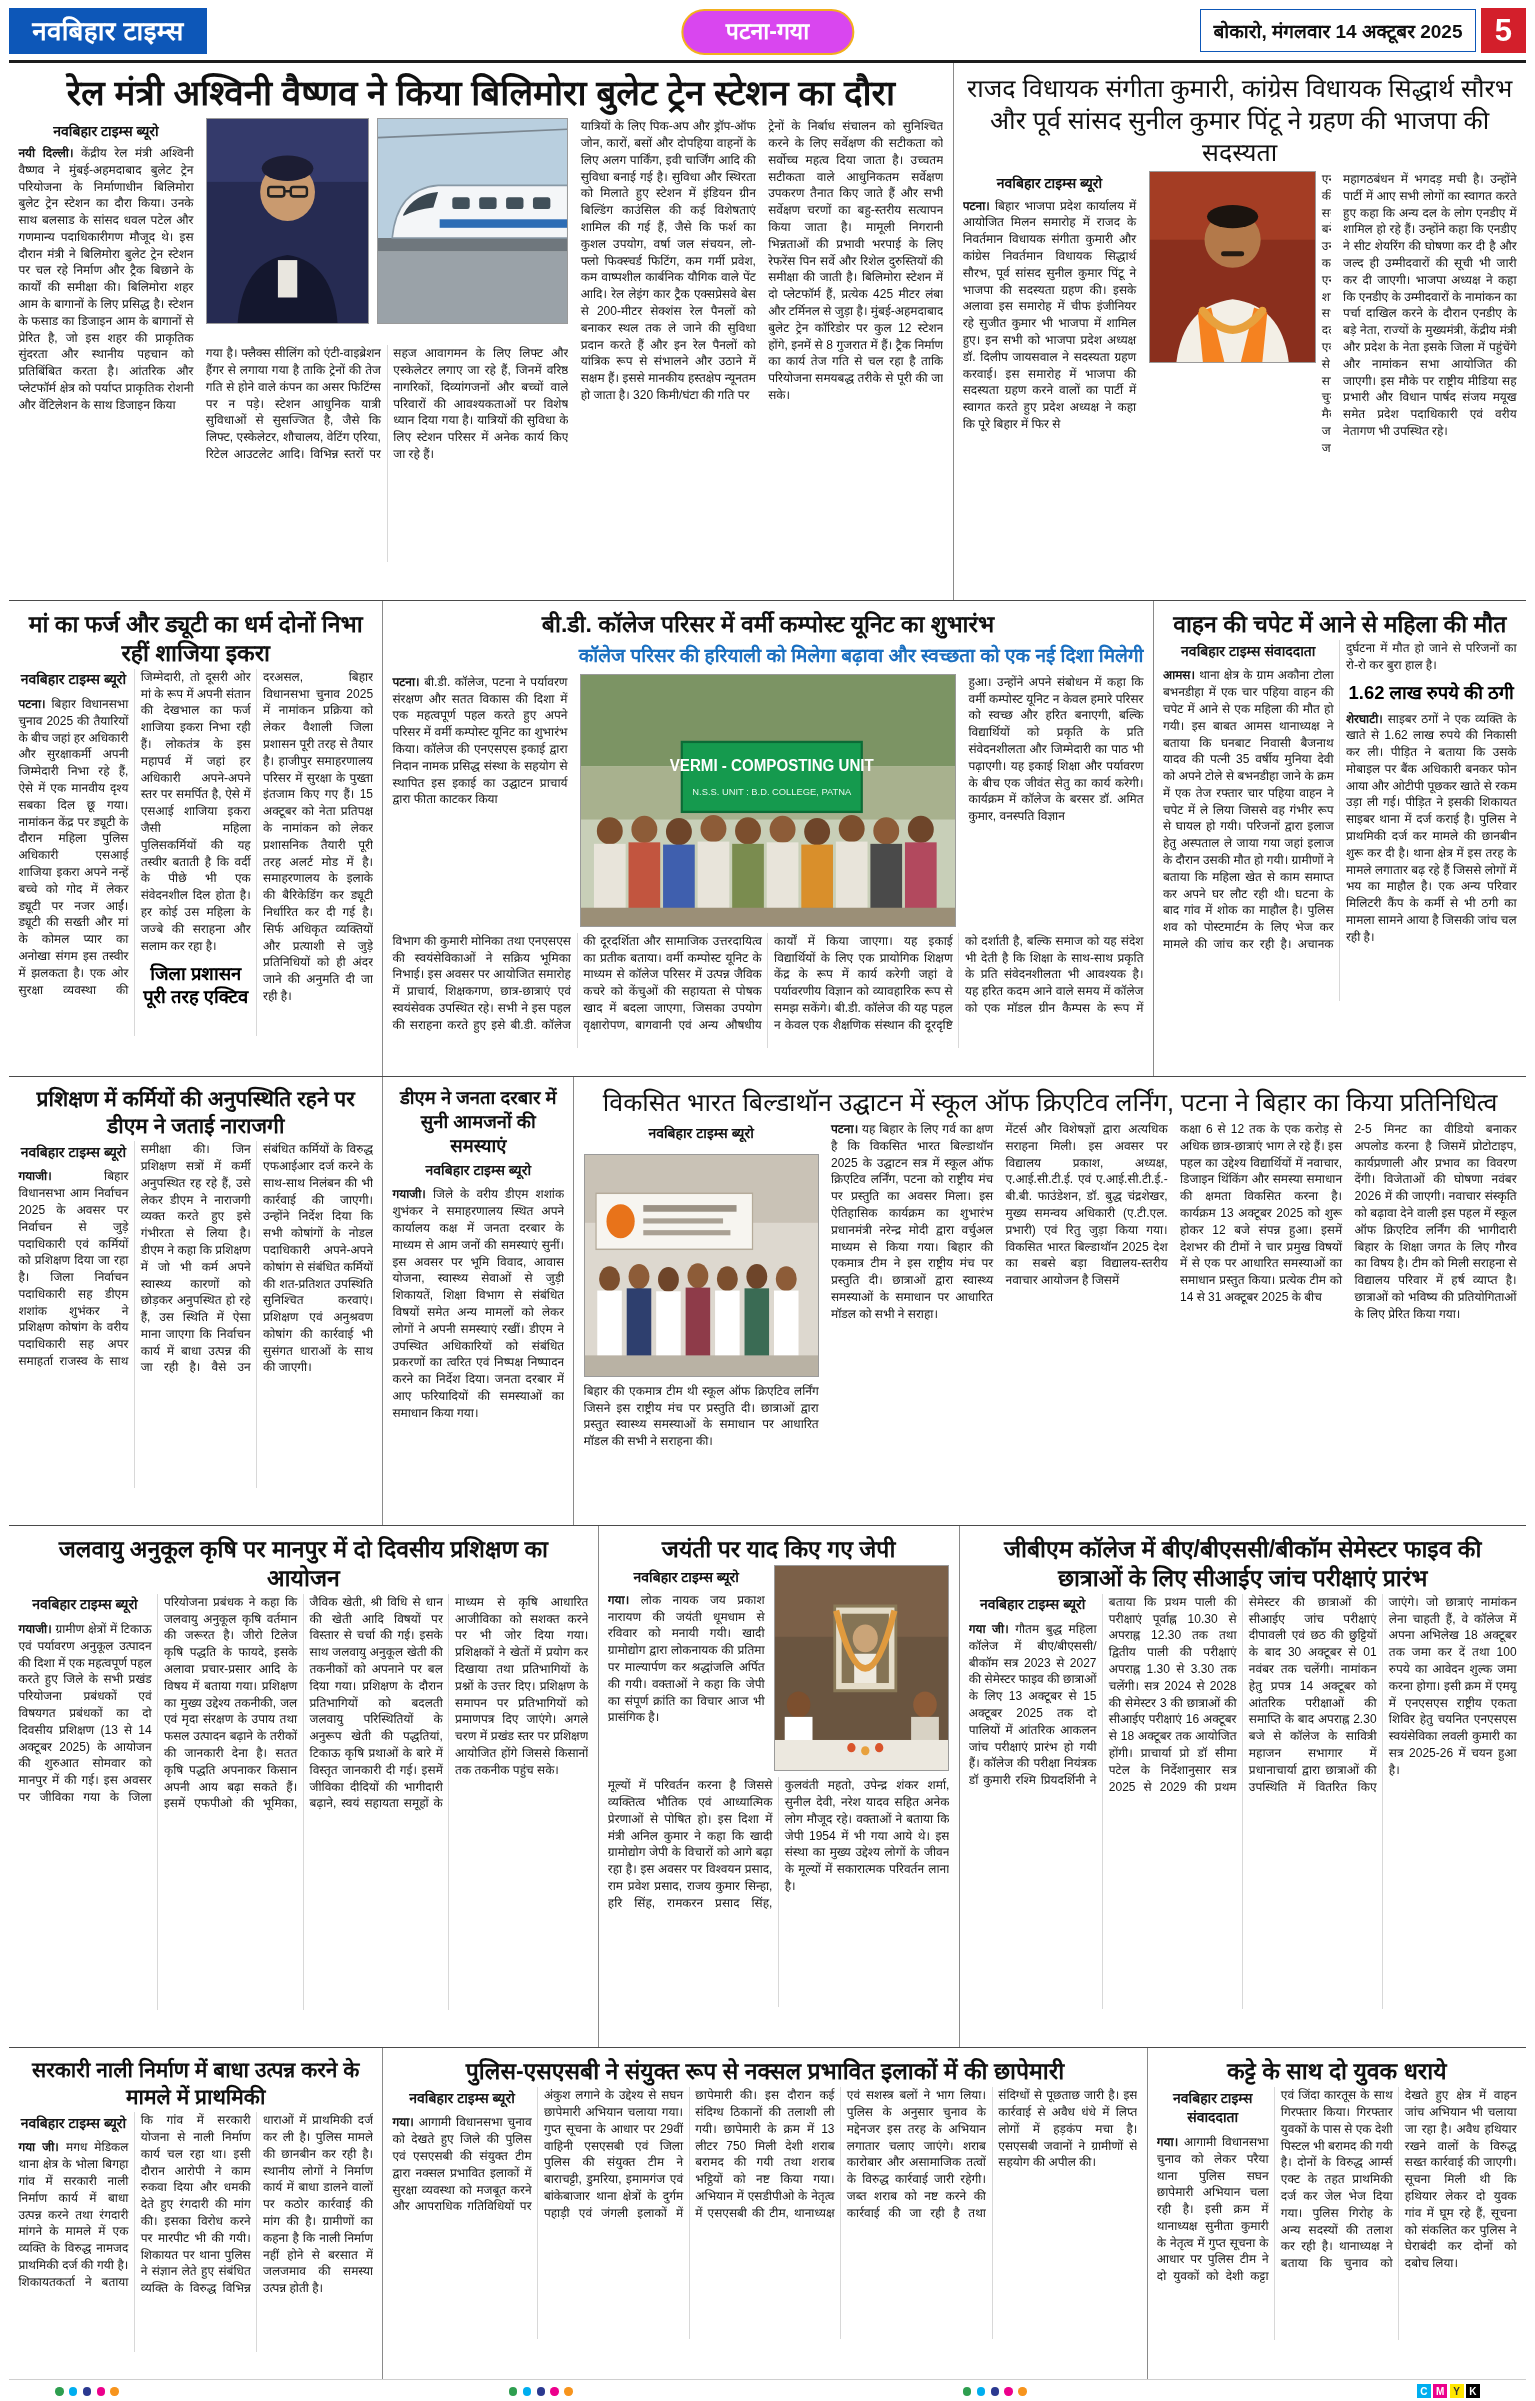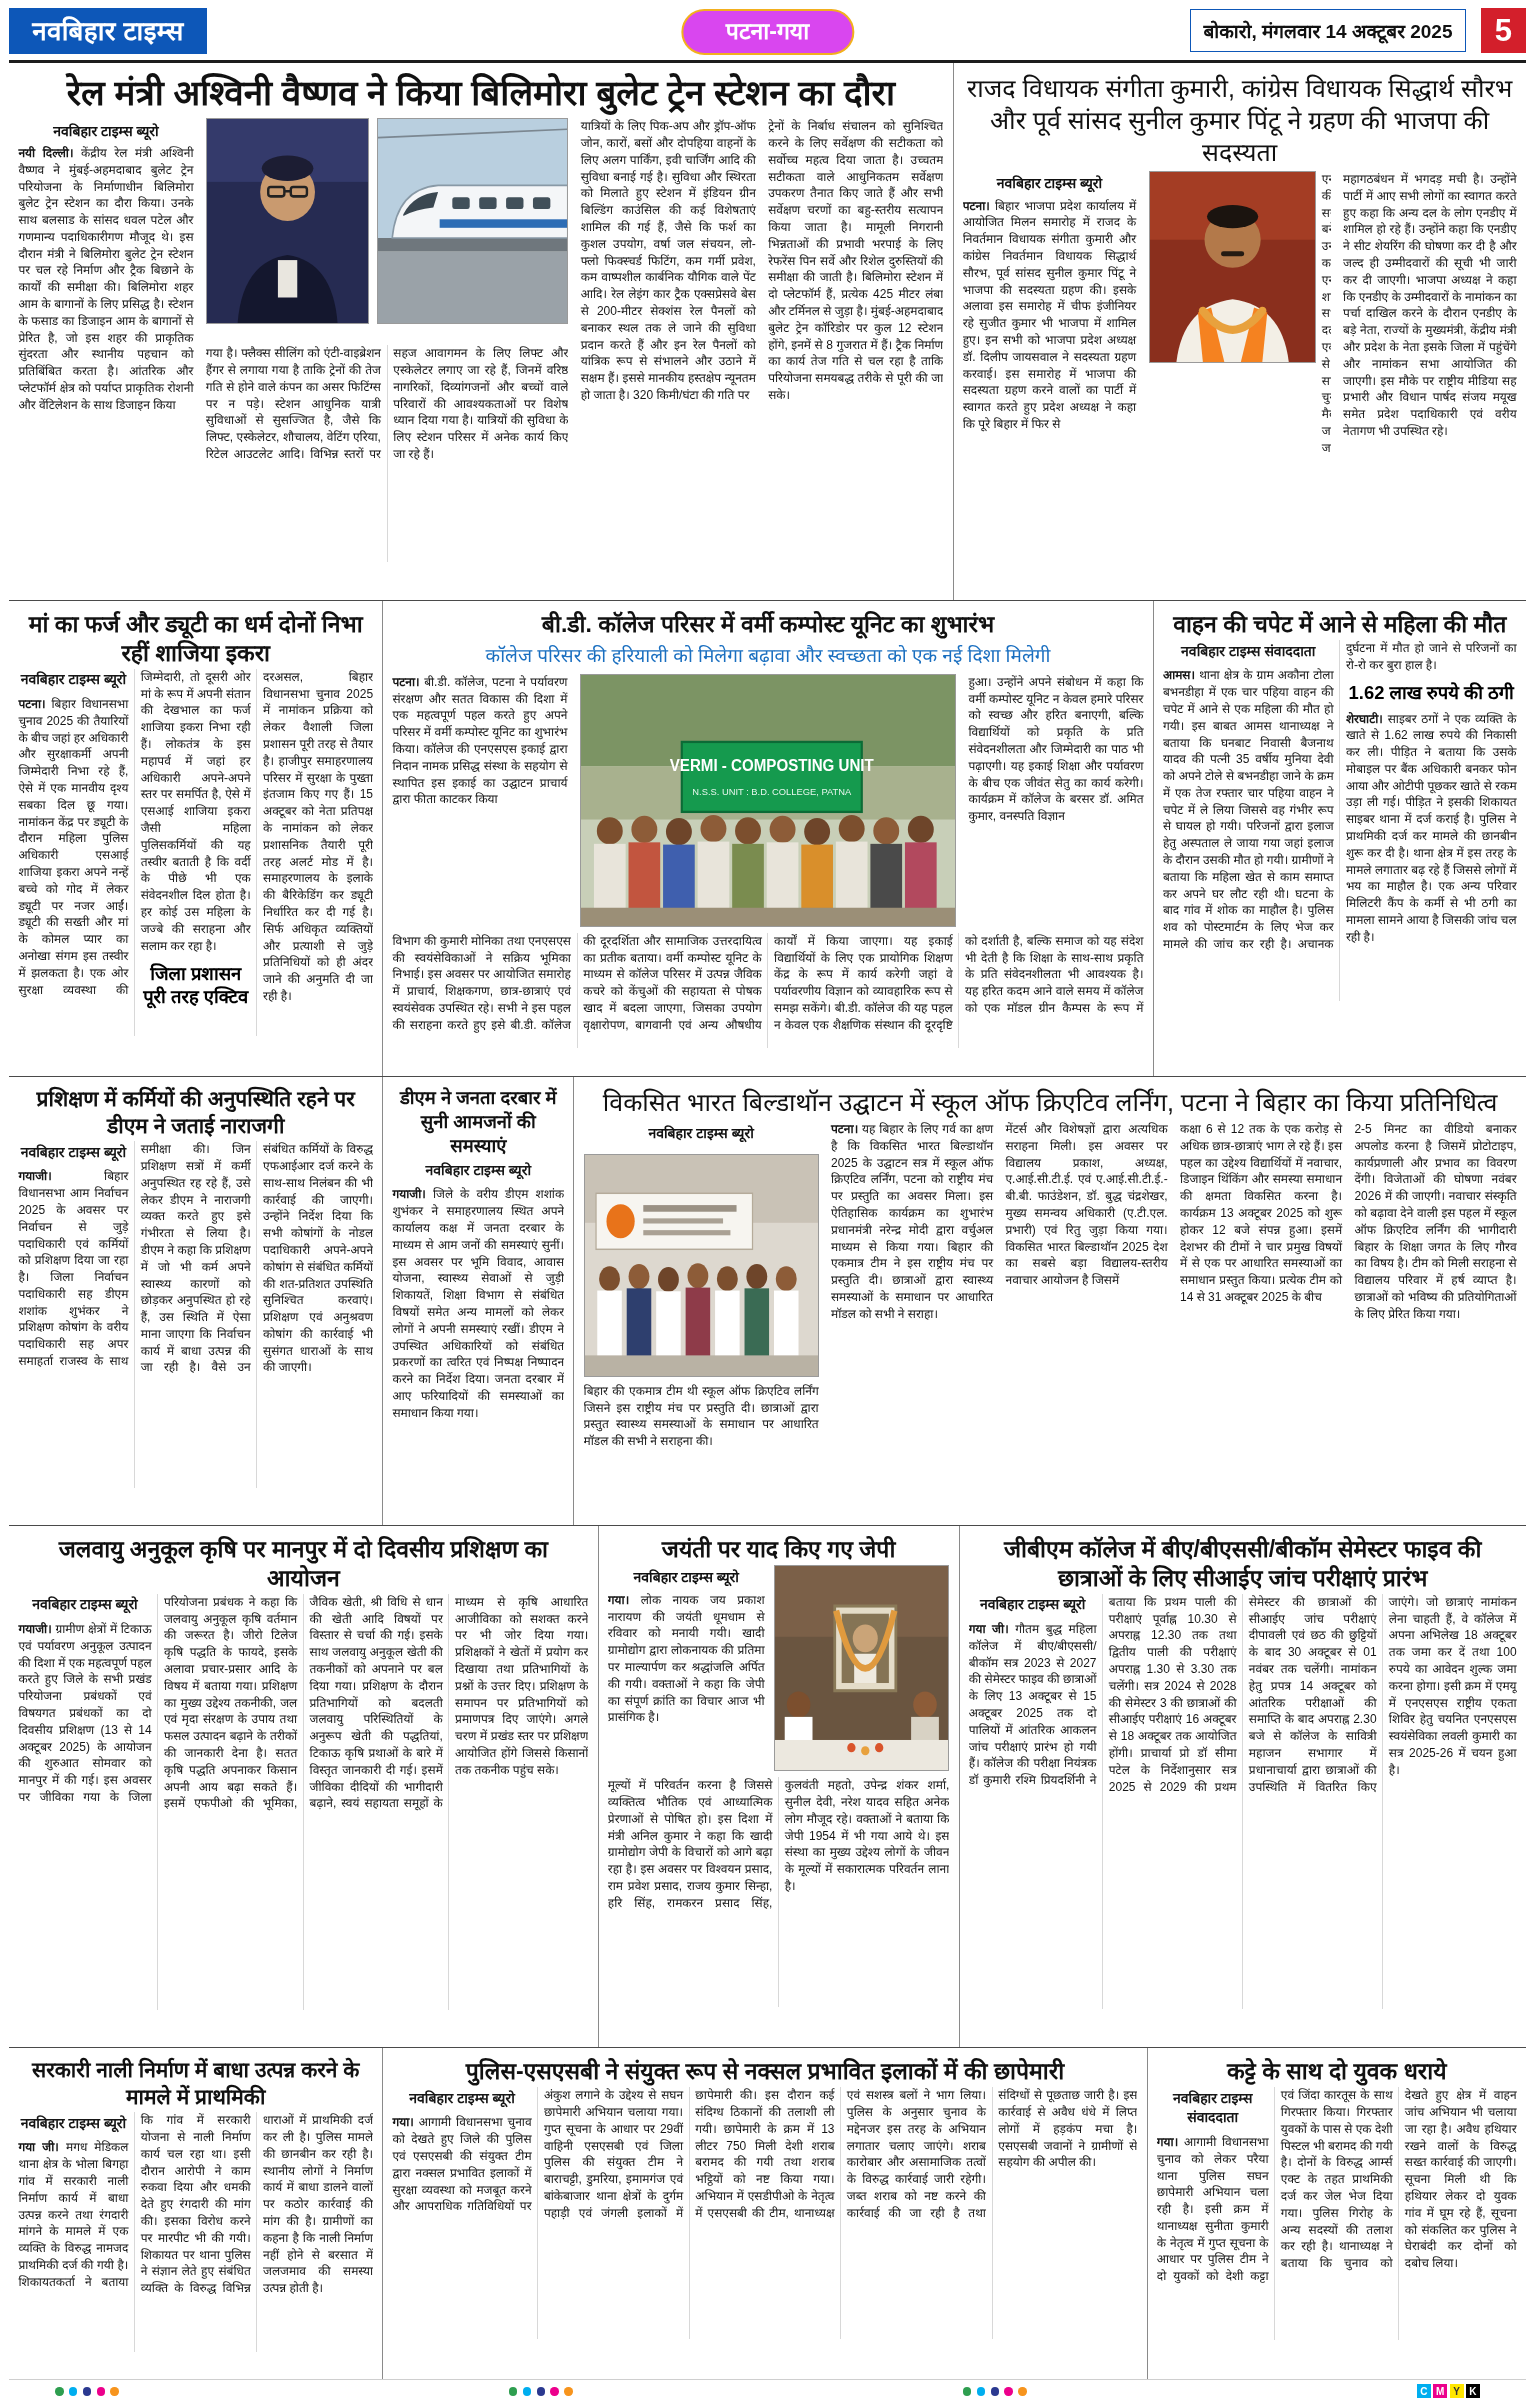--- a/index.html
+++ b/index.html
@@ -8,40 +8,40 @@
   .page{width:1535px;height:2401px;margin:0 auto;background:#ffffff;color:#111;
         font-family:"Liberation Sans","DejaVu Sans",sans-serif;position:relative;
         padding:6.1px 9.2px 0;overflow:hidden}
   
   .masthead{position:relative;height:49px;display:flex;align-items:center}
   .brand{background:#0d57b8;color:#fff;font-weight:bold;font-size:26px;line-height:1;
          padding:10px 23px;letter-spacing:0.4px}
   .edition-pill{position:absolute;left:50%;top:3.1px;transform:translateX(-50%);
         background:#d946ef;color:#fff;font-weight:bold;font-size:23px;line-height:1;
         padding:9.2px 43px;border-radius:24.6px;border:2.3px solid #f2b01e}
-  .head-right{margin-left:auto;display:flex;align-items:center;gap:15px}
+  .head-right{margin-left:auto;display:flex;align-items:center;gap:5px}
   .date-box{border:1.5px solid #0d57b8;font-weight:bold;font-size:19px;padding:7.7px 12.3px;white-space:nowrap}
   .page-num{background:#d31f2b;color:#fff;font-weight:bold;font-size:31px;width:45px;height:45px;
         display:flex;align-items:center;justify-content:center}
   .head-rule{border-top:3.1px solid #1c1c1c;margin-top:4.6px}
   
   .row{display:flex;border-top:1.5px solid #4a4a4a}
   .row-1{height:537px;border-top:none}
   .row-2{height:476px}
   .row-3{height:449px}
   .row-4{height:522px}
   .row-5{height:332px}
   .art{padding:4.6px 9.2px;overflow:hidden}
   .art + .art{border-left:0.8px solid #8a8a8a}
   .h-xl{font-size:35px;line-height:1.15;font-weight:bold;text-align:center;padding:6.1px 3.1px 4.6px}
   .h-lg{font-size:25px;line-height:1.28;font-weight:normal;text-align:center;padding:4.6px 1.5px 3.1px}
   .h-md{font-size:23px;line-height:1.25;font-weight:bold;text-align:center;padding:4.6px 1.5px 1.5px}
   .h-sm{font-size:21px;line-height:1.28;font-weight:bold;text-align:center;padding:4.6px 1.5px 1.5px}
   .h-xs{font-size:18.4px;line-height:1.3;font-weight:bold;text-align:center;padding:4.6px 1.5px 1.5px}
-  .sub-blue{color:#1a6fc0;font-size:19px;font-weight:normal;text-align:center;padding:1.5px 0 6.1px}
+  .sub-blue{color:#1a6fc0;font-size:19px;font-weight:bold;text-align:right;padding:1.5px 0 6.1px}
   .byline{font-weight:bold;font-size:14px;text-align:center;padding:2.3px 0 5.4px}
   .byline-flow{display:block;font-weight:bold;font-size:14px;text-align:center;margin:1.5px 0 6.1px}
   .body-text{font-size:12px;line-height:1.4;text-align:justify;color:#161616}
   .dl{font-weight:bold}
   .cols-2{column-count:2;column-gap:12.3px;column-rule:0.8px solid #d8d8d8}
   .cols-3{column-count:3;column-gap:12.3px;column-rule:0.8px solid #d8d8d8}
   .cols-4{column-count:4;column-gap:12.3px;column-rule:0.8px solid #d8d8d8}
   .cols-5{column-count:5;column-gap:12.3px;column-rule:0.8px solid #d8d8d8}
   .inline-subhead{display:block;text-align:center;font-weight:bold;font-size:18.4px;line-height:1.25;padding:7.7px 0 6.1px;color:#000}
   .photo{background:#d8d8d8;overflow:hidden;border:0.8px solid #9a9a9a}

